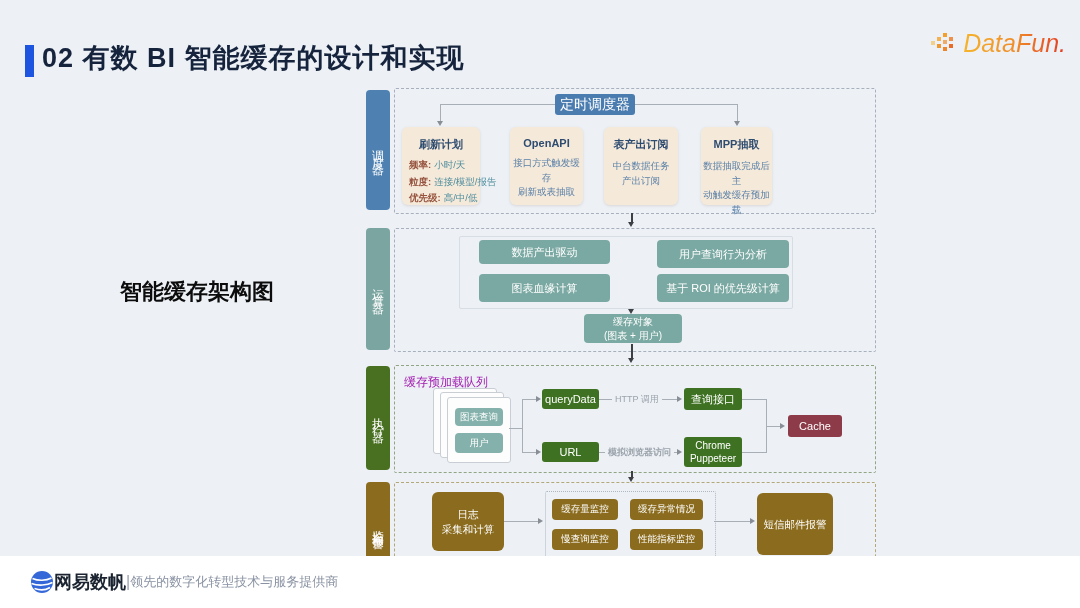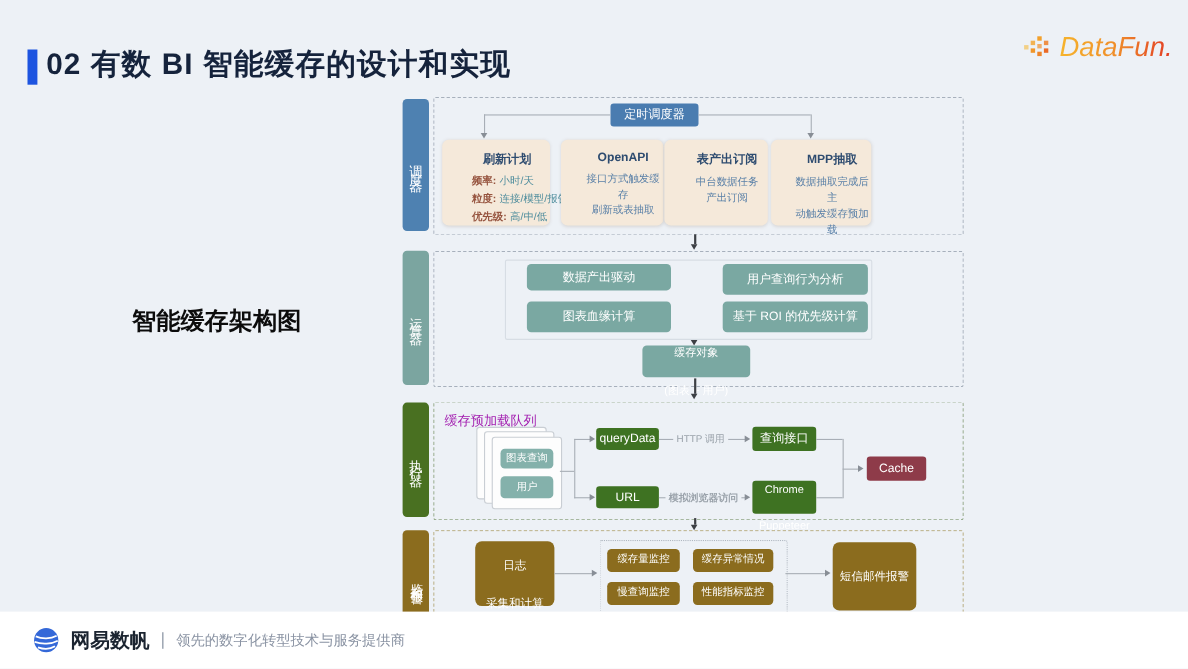--- a/index.html
+++ b/index.html
@@ -17,34 +17,34 @@
   .caption{position:absolute;left:120px;top:277px;font-size:22px;font-weight:bold;color:#0c0c0c;}
   
   .rail{position:absolute;left:366px;width:24px;border-radius:4px;color:#fff;
         writing-mode:vertical-rl;text-orientation:upright;text-align:center;line-height:24px;
         font-size:12px;letter-spacing:7px;}
   .rail.small{font-size:11.5px;letter-spacing:2px;}
   
   .sec{position:absolute;left:394px;width:480px;border:1px dashed #a7b0bc;border-radius:2px;}
   
   .card{position:absolute;top:127px;height:78px;background:#f5e9da;border-radius:6px;
-        box-shadow:0 1px 3px rgba(120,100,80,.18);padding-left:20px;}
+        box-shadow:0 1px 3px rgba(120,100,80,.18);}
   .ct{font-size:11px;font-weight:bold;color:#2e4c70;text-align:center;margin-top:10px;}
   .cb{font-size:9.5px;color:#5b81a8;text-align:center;line-height:1.55;margin-top:7px;}
   .cb span{display:block;}
   .crow{font-size:9.5px;line-height:1.75;padding-left:7px;white-space:nowrap;}
   .clabel{color:#96543f;font-weight:bold;margin-right:3px;}
   .cval{color:#4f8d9d;}
   .card.center{display:flex;align-items:center;justify-content:center;}
   .card.center .cb{margin:0;font-size:11px;}
   
   .btn{position:absolute;display:flex;flex-direction:column;align-items:center;justify-content:center;
        color:#fff;text-align:center;line-height:1.35;}
-  .btn span{display:block;margin-top:20px;}
-  .steel{background:#4a7cb0;border-radius:3px;font-size:11px;}
+  .btn span{display:block;}
+  .steel{background:#4a7cb0;border-radius:3px;font-size:14px;}
   .teal{background:#7aa8a2;border-radius:4px;font-size:11px;}
   .teal-light{background:#84b1ab;border-radius:4px;font-size:9.5px;}
   .green{background:#3e7222;border-radius:3px;font-size:11px;}
   .maroon{background:#8e3b49;border-radius:3px;font-size:11px;}
   .olive{background:#8b6c1e;border-radius:4px;font-size:9.5px;}
   .olive.big{border-radius:6px;font-size:10.5px;}
   
   .innerbox{position:absolute;border:1px solid #d7dde4;border-radius:2px;}
   .dottedbox{position:absolute;border:1px dotted #aeb6bf;border-radius:2px;}
   .stackcard{position:absolute;background:#fdfdfd;border:1px solid #c9ced4;border-radius:3px;}
@@ -55,21 +55,21 @@
   .tri{position:absolute;width:0;height:0;}
   .tri.down{border-left:3.5px solid transparent;border-right:3.5px solid transparent;
             border-top:5px solid #888e96;}
   .tri.down.dark{border-top-color:#3c3f44;}
   .tri.right{border-top:3.5px solid transparent;border-bottom:3.5px solid transparent;
              border-left:5px solid #888e96;}
   .ln-label{position:absolute;font-size:9px;color:#9ba3ab;background:#edf1f6;
             padding:0 3px;line-height:12px;white-space:nowrap;}
   
   .footer{position:absolute;left:0;bottom:0;width:100%;height:52px;background:#fff;
-          display:flex;align-items:center;gap:10px;padding-left:30px;box-sizing:border-box;}
+          display:flex;align-items:center;padding-left:30px;box-sizing:border-box;}
   .brand{font-size:18px;font-weight:bold;color:#1b2430;}
   .fdiv{font-size:16px;color:#9aa3b0;}
   .tagline{font-size:13px;color:#8a93a3;}
 </style>
 </head>
 <body>
 
 <div class="stage">
 
   <div class="accent-bar"></div>

